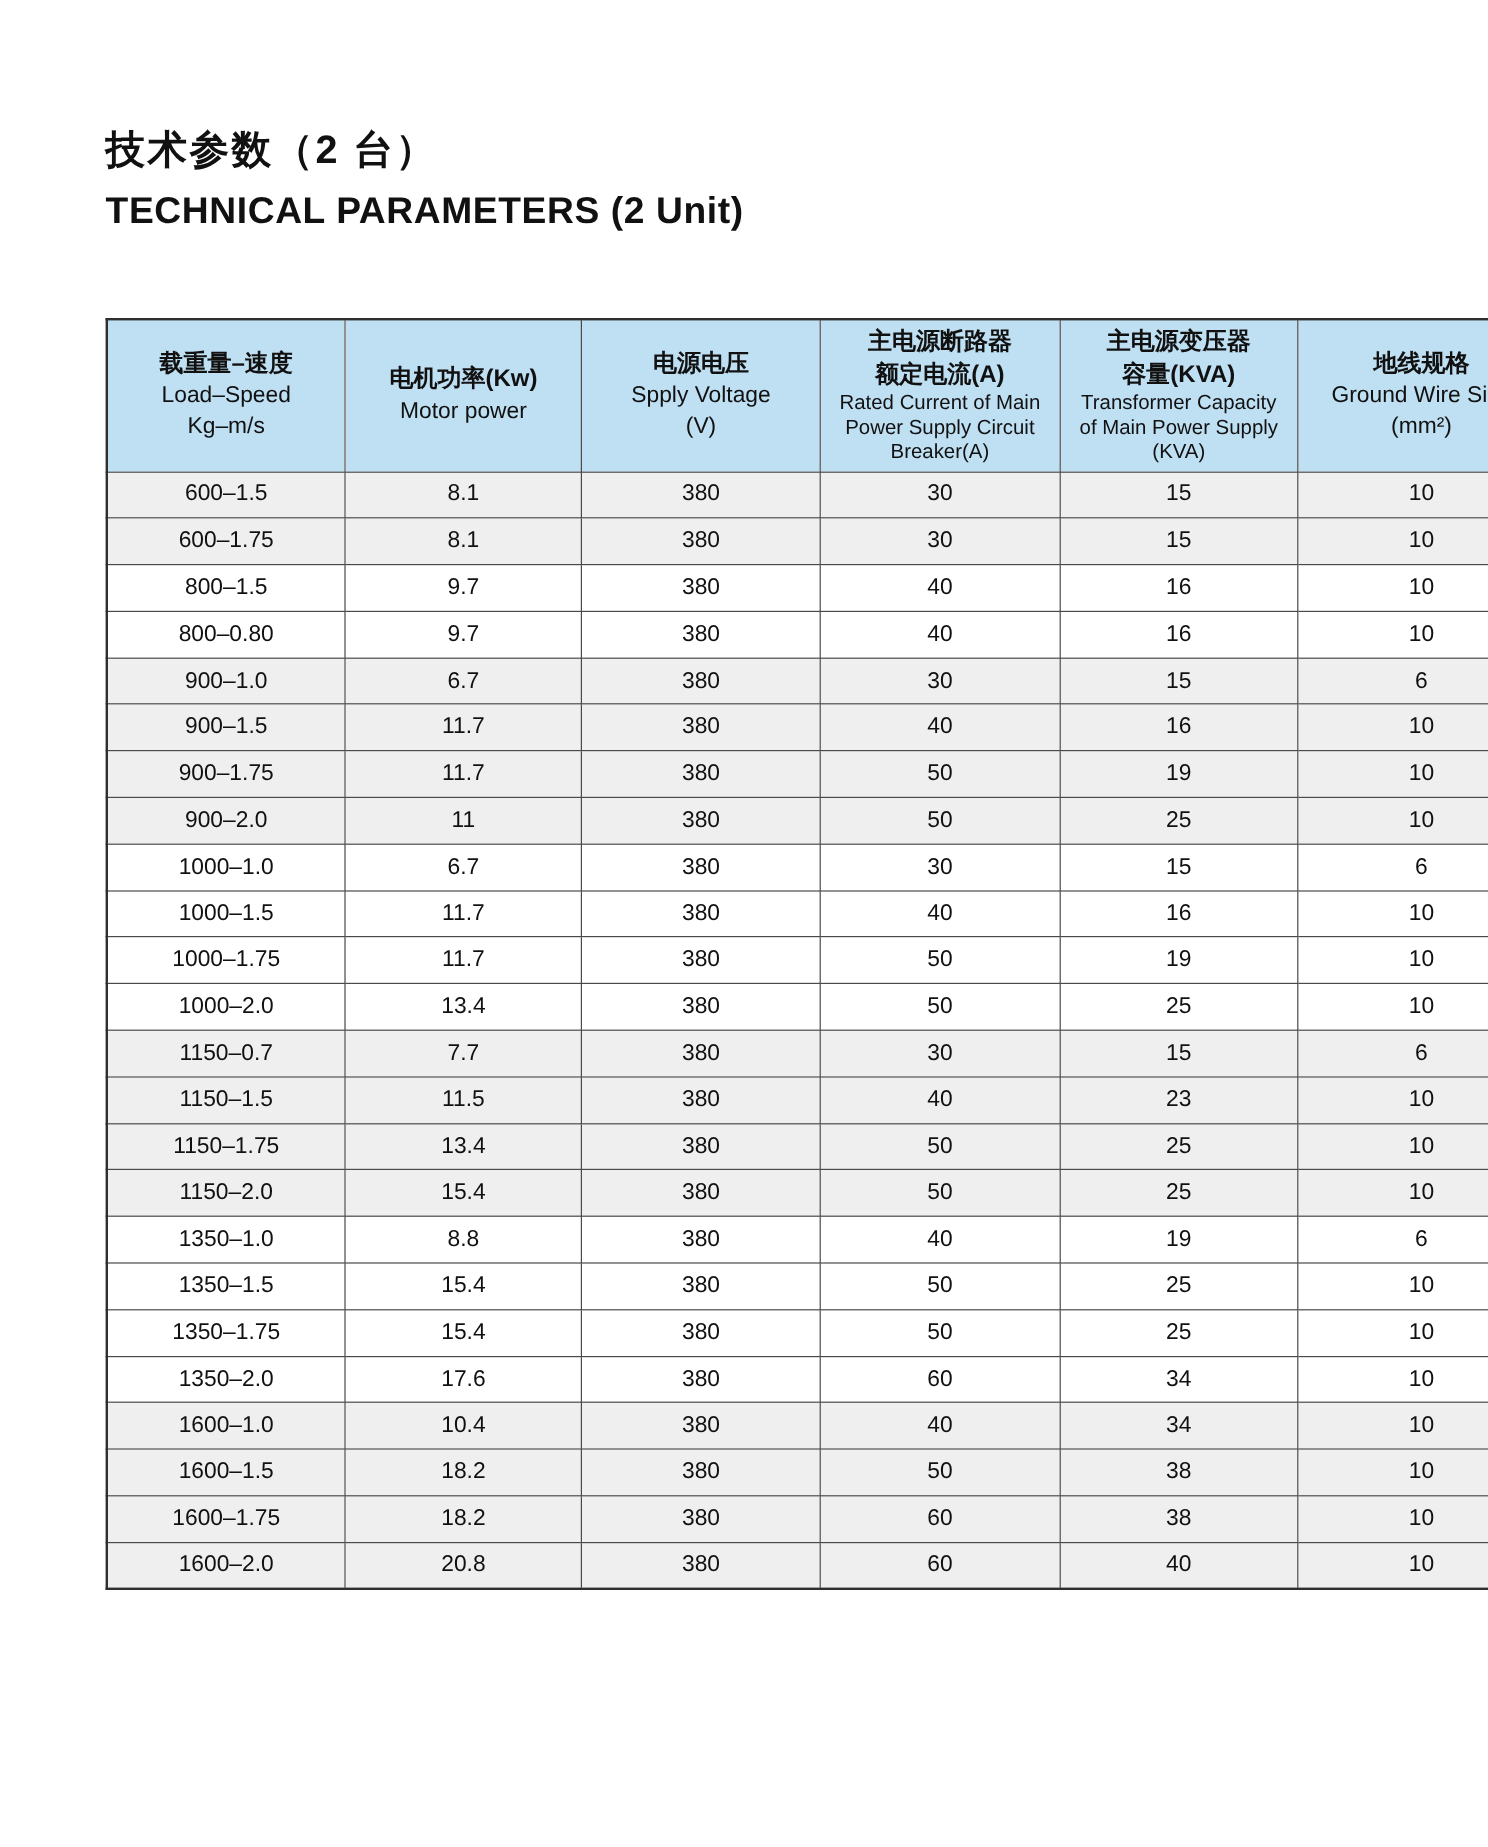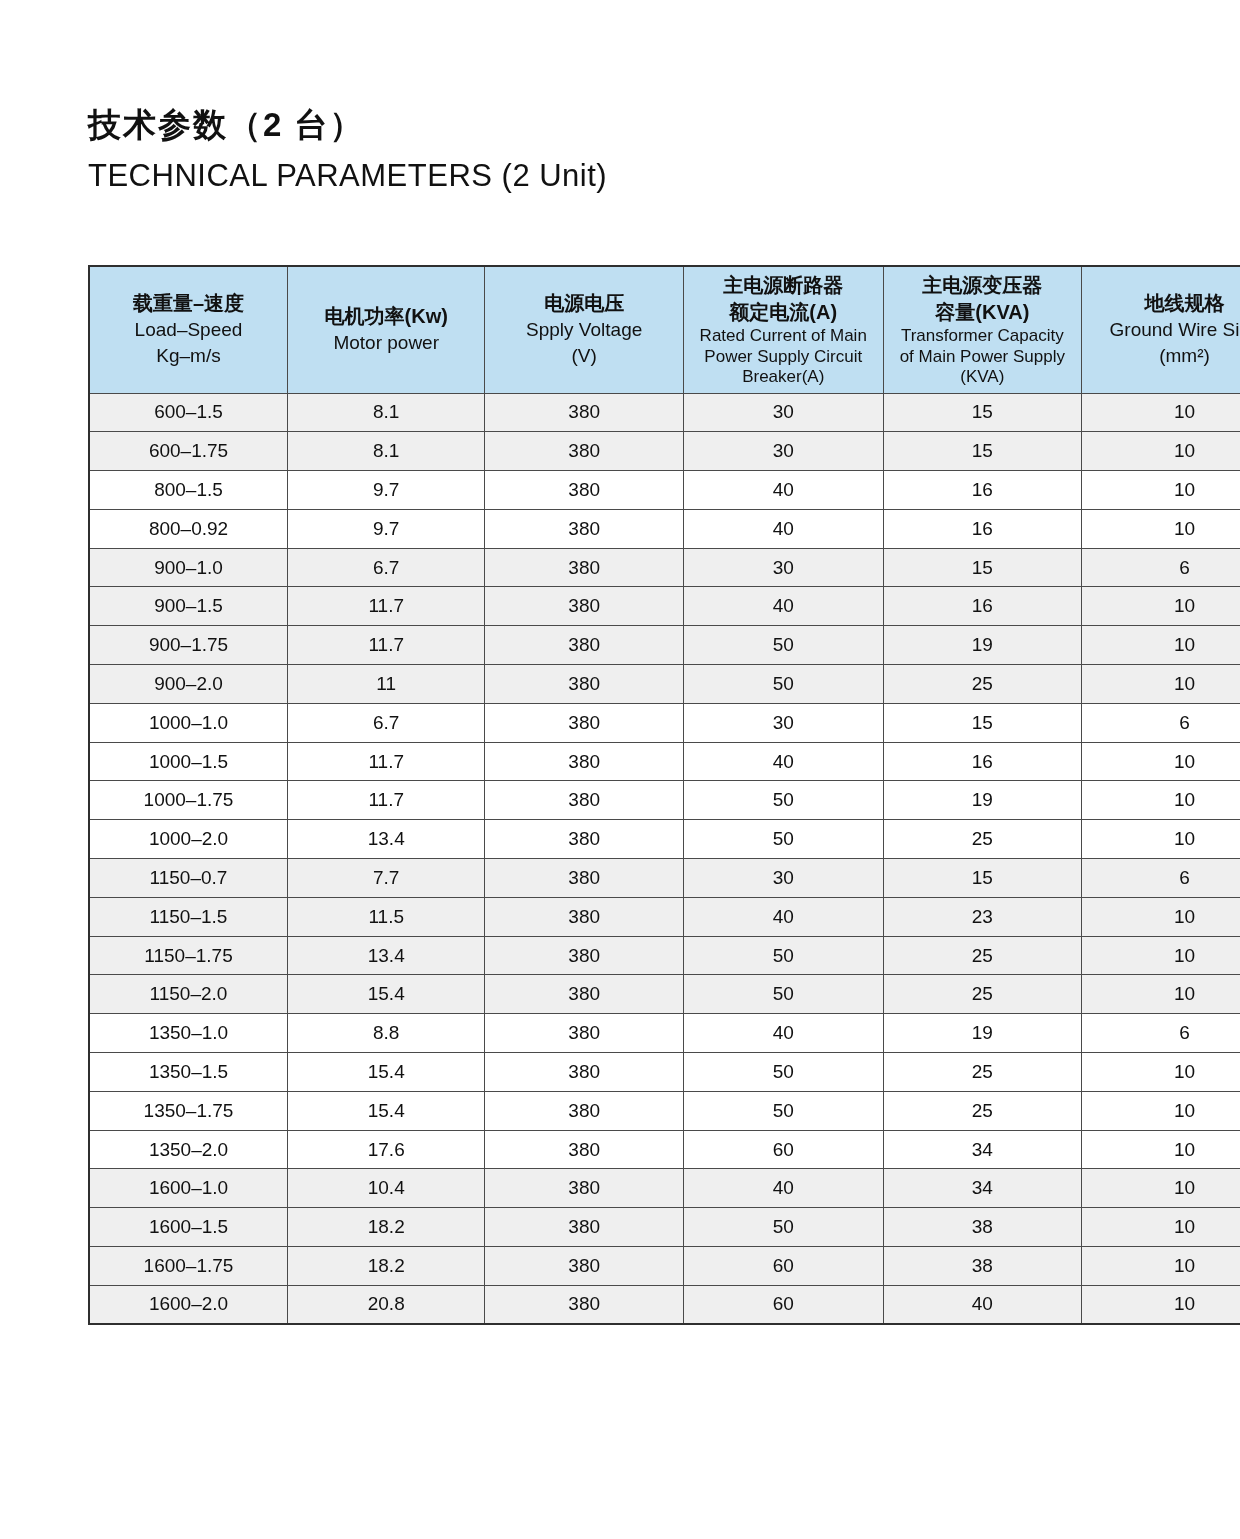--- a/index.html
+++ b/index.html
@@ -14,21 +14,21 @@
   body{
     width:1240px;height:1539px;background:#ffffff;position:relative;
     font-family:"Liberation Sans","DejaVu Sans",sans-serif;color:var(--text);
   }
   .page-title-zh{
     position:absolute;left:88px;top:76px;
     font-size:33px;font-weight:700;letter-spacing:2px;line-height:40px;white-space:nowrap;margin-top:29px;
   }
   .page-title-en{
     position:absolute;left:88px;top:130px;
-    font-size:31px;font-weight:400;letter-spacing:0.5px;line-height:40px;white-space:nowrap;
+    font-size:31px;font-weight:700;letter-spacing:0.5px;line-height:40px;white-space:nowrap;
   }
   .table-wrap{position:absolute;left:88px;top:265px;width:1201px;}
   table{
     width:100%;border-collapse:collapse;table-layout:fixed;
     border:2.2px solid var(--outer-border);
   }
   th,td{
     border:1.4px solid var(--border);
     text-align:center;vertical-align:middle;box-sizing:border-box;
     overflow:hidden;
@@ -117,21 +117,21 @@
         </tr>
         <tr>
           <td>800–1.5</td>
           <td>9.7</td>
           <td>380</td>
           <td>40</td>
           <td>16</td>
           <td>10</td>
         </tr>
         <tr>
-          <td>800–0.92</td>
+          <td>800–0.80</td>
           <td>9.7</td>
           <td>380</td>
           <td>40</td>
           <td>16</td>
           <td>10</td>
         </tr>
         <tr class="shaded">
           <td>900–1.0</td>
           <td>6.7</td>
           <td>380</td>

